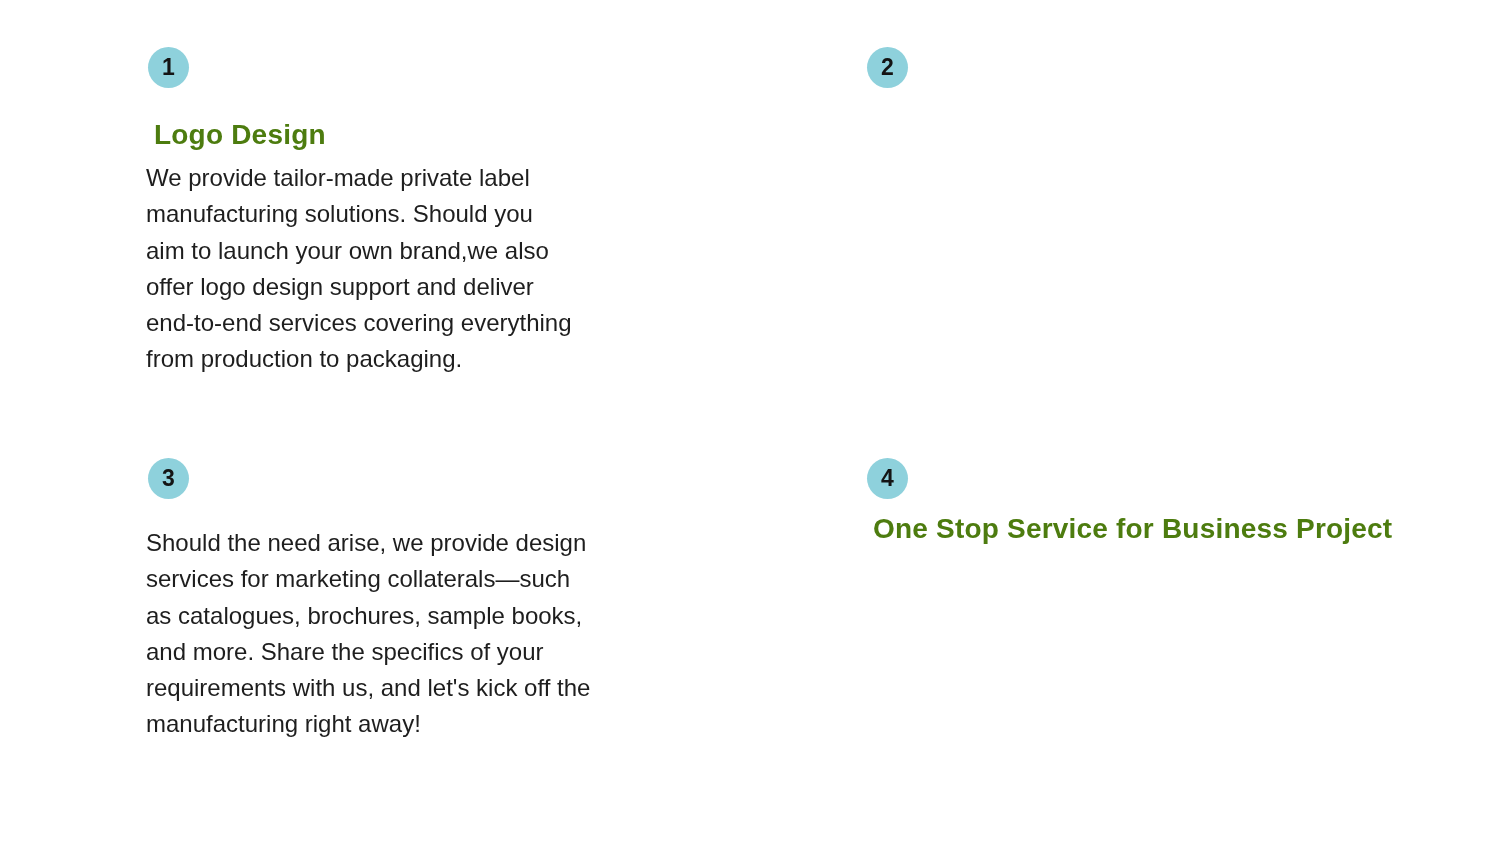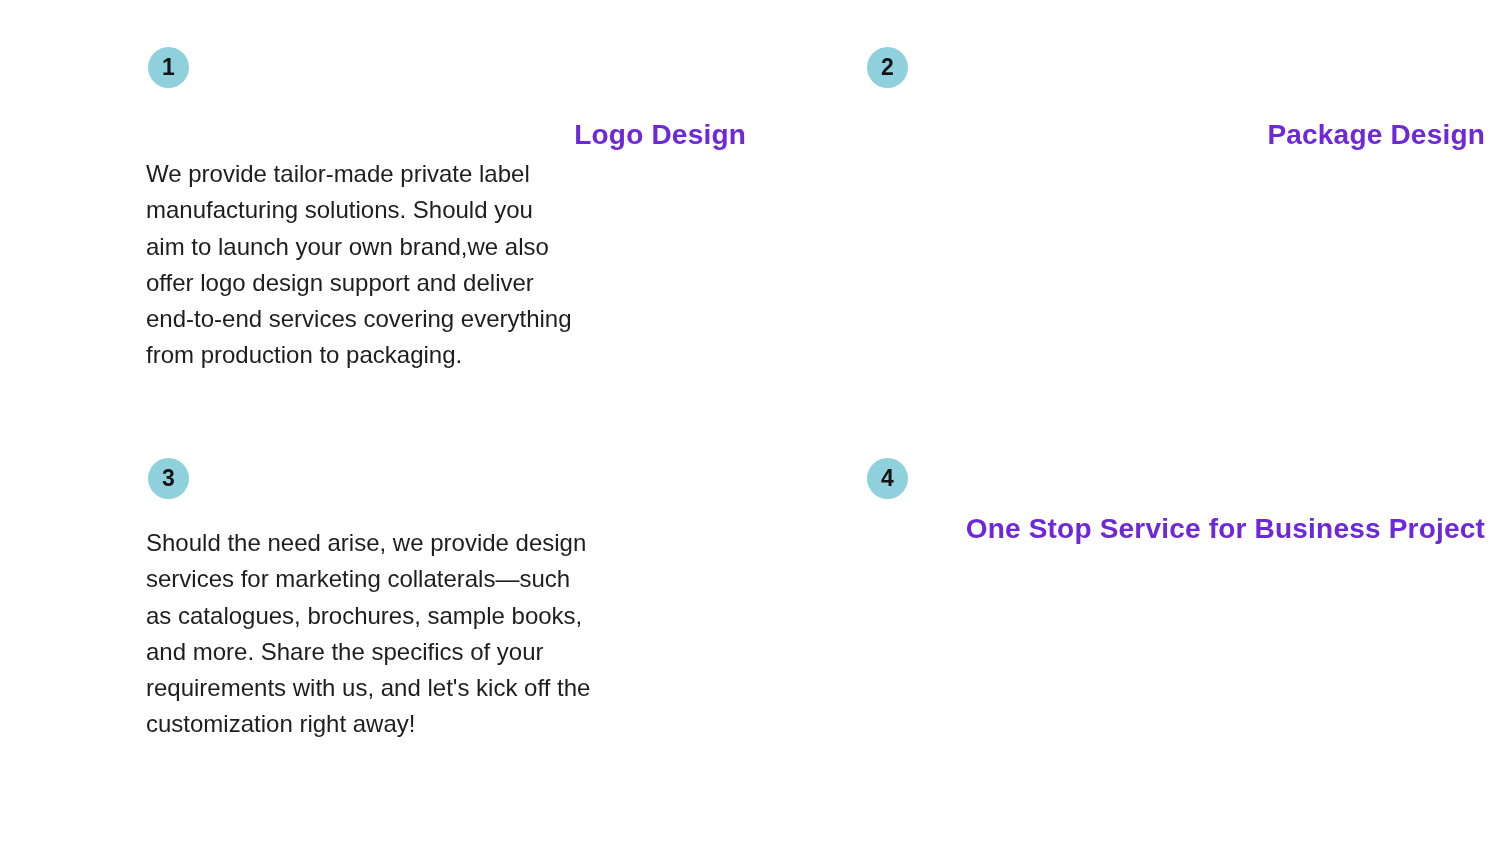--- a/index.html
+++ b/index.html
@@ -33,27 +33,26 @@
     align-items: center;
     justify-content: center;
     font-size: 23px;
     font-weight: 700;
     color: #141414;
   }
   .card-1 .badge, .card-2 .badge { margin-bottom: 30px; }
   .card-3 .badge, .card-4 .badge { margin-bottom: 13px; }
 
   .title {
-    margin: 0;
+    margin: 8px;
     font-size: 28px;
     line-height: 34px;
     font-weight: 700;
-    color: #6d28d9;
+    color: #4d7c0f;
     letter-spacing: 0.2px;
-    text-align: right;
   }
 
   .body {
     margin: 4px 0 0 0;
     font-size: 24px;
     line-height: 36.3px;
     color: #1e1e1e;
     white-space: pre-wrap;
   }
   .card-3 .body, .card-4 .body { margin-top: 26px; }
@@ -69,31 +68,30 @@
     <p class="body">We provide tailor-made private label
 manufacturing solutions. Should you
 aim to launch your own brand,we also
 offer logo design support and deliver
 end-to-end services covering everything
 from production to packaging.</p>
   </section>
 
   <section class="card card-2">
     <div class="badge">2</div>
-    <h2 class="title">Package Design</h2>
   </section>
 
   <section class="card card-3">
     <div class="badge">3</div>
     <p class="body">Should the need arise, we provide design
 services for marketing collaterals—such
 as catalogues, brochures, sample books,
 and more. Share the specifics of your
 requirements with us, and let's kick off the
-customization right away!</p>
+manufacturing right away!</p>
   </section>
 
   <section class="card card-4">
     <div class="badge">4</div>
     <h2 class="title">One Stop Service for Business Project</h2>
   </section>
 
 </div>
 
 </body></html>

